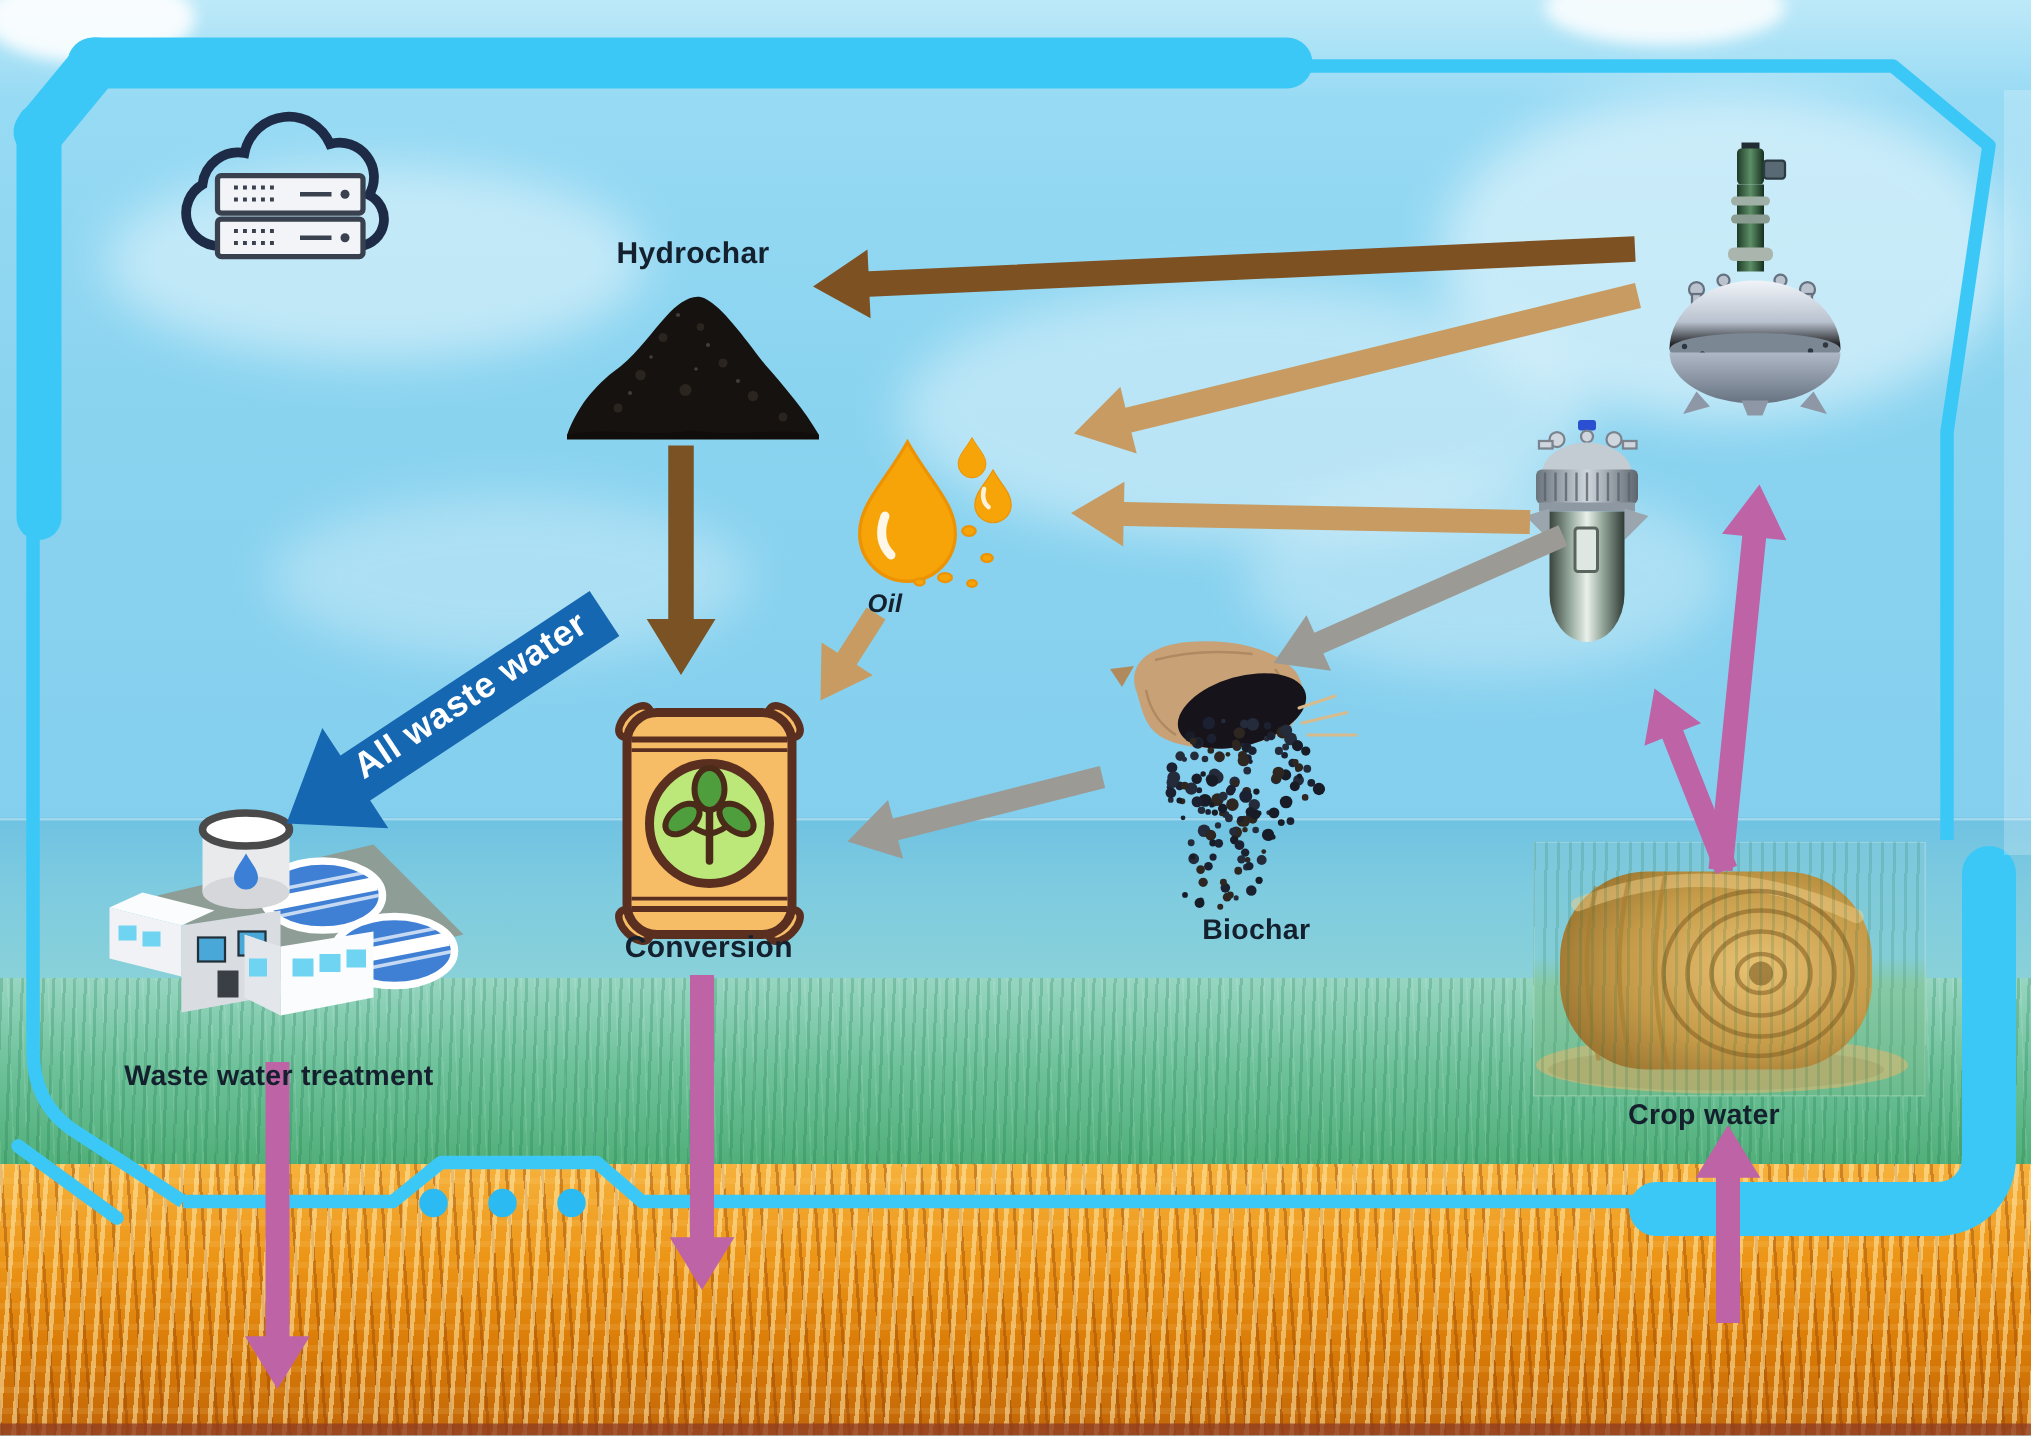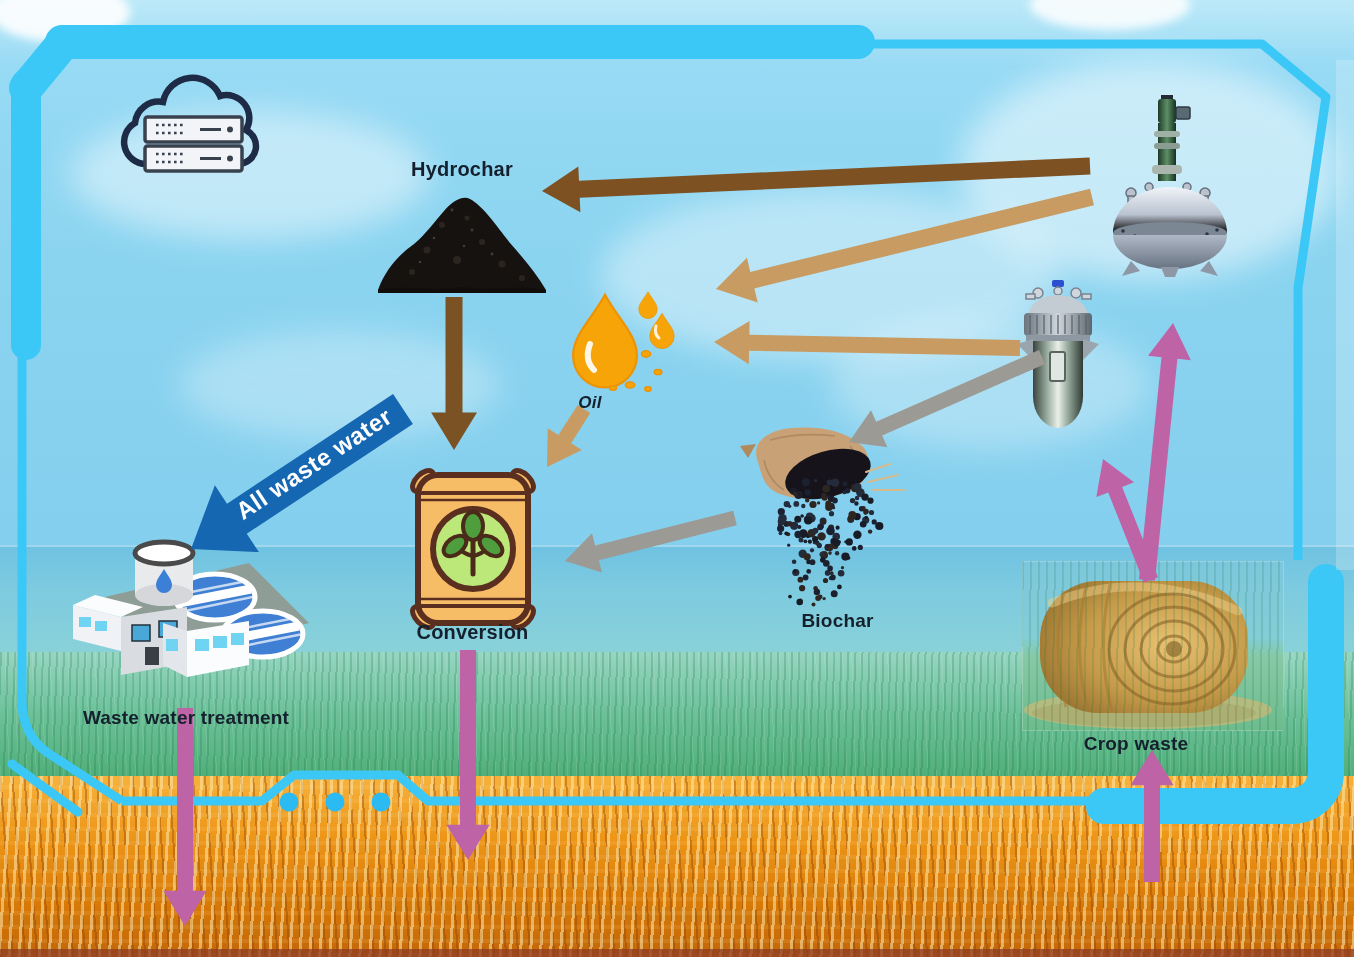--- a/index.html
+++ b/index.html
@@ -508,16 +508,16 @@
     <span style="display:block">Supported by Machine Learning</span>
     <span style="display:block">Life Cycle Assessment (LCA)</span>
     <span style="display:block">Techno-Economic Analysis (TEA)</span>
   </div>
 
   <div class="lbl" style="left:377px;top:158px;width:170px;font-size:20px;">Hydrochar</div>
   <div class="lbl" style="left:540px;top:393px;width:100px;font-size:17px;font-style:italic;">Oil</div>
   <div class="lbl" style="left:760px;top:610px;width:155px;font-size:19px;">Biochar</div>
   <div class="lbl" style="left:390px;top:621px;width:165px;font-size:20px;">Conversion</div>
   <div class="lbl" style="left:45px;top:679px;width:282px;font-size:19px;margin-top:28px;">Waste water treatment</div>
-  <div class="lbl" style="left:1031px;top:733px;width:210px;font-size:19px;">Crop waste</div>
+  <div class="lbl" style="left:1031px;top:733px;width:210px;font-size:19px;">Crop water</div>
   <div class="abs aww-text">All waste water</div>
 
 </div>
 
 </body></html>

